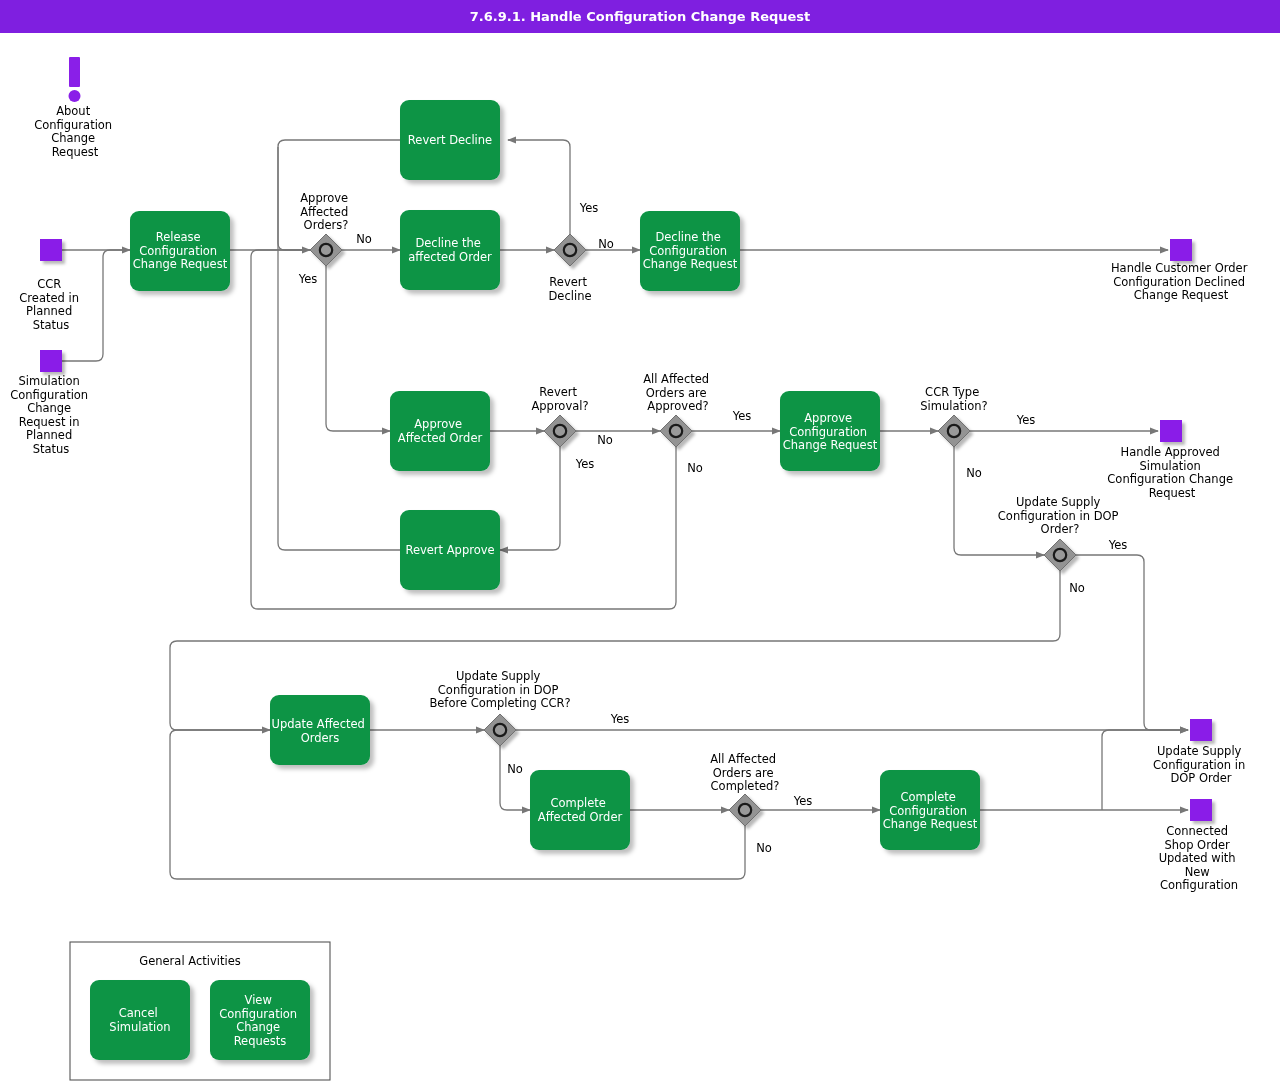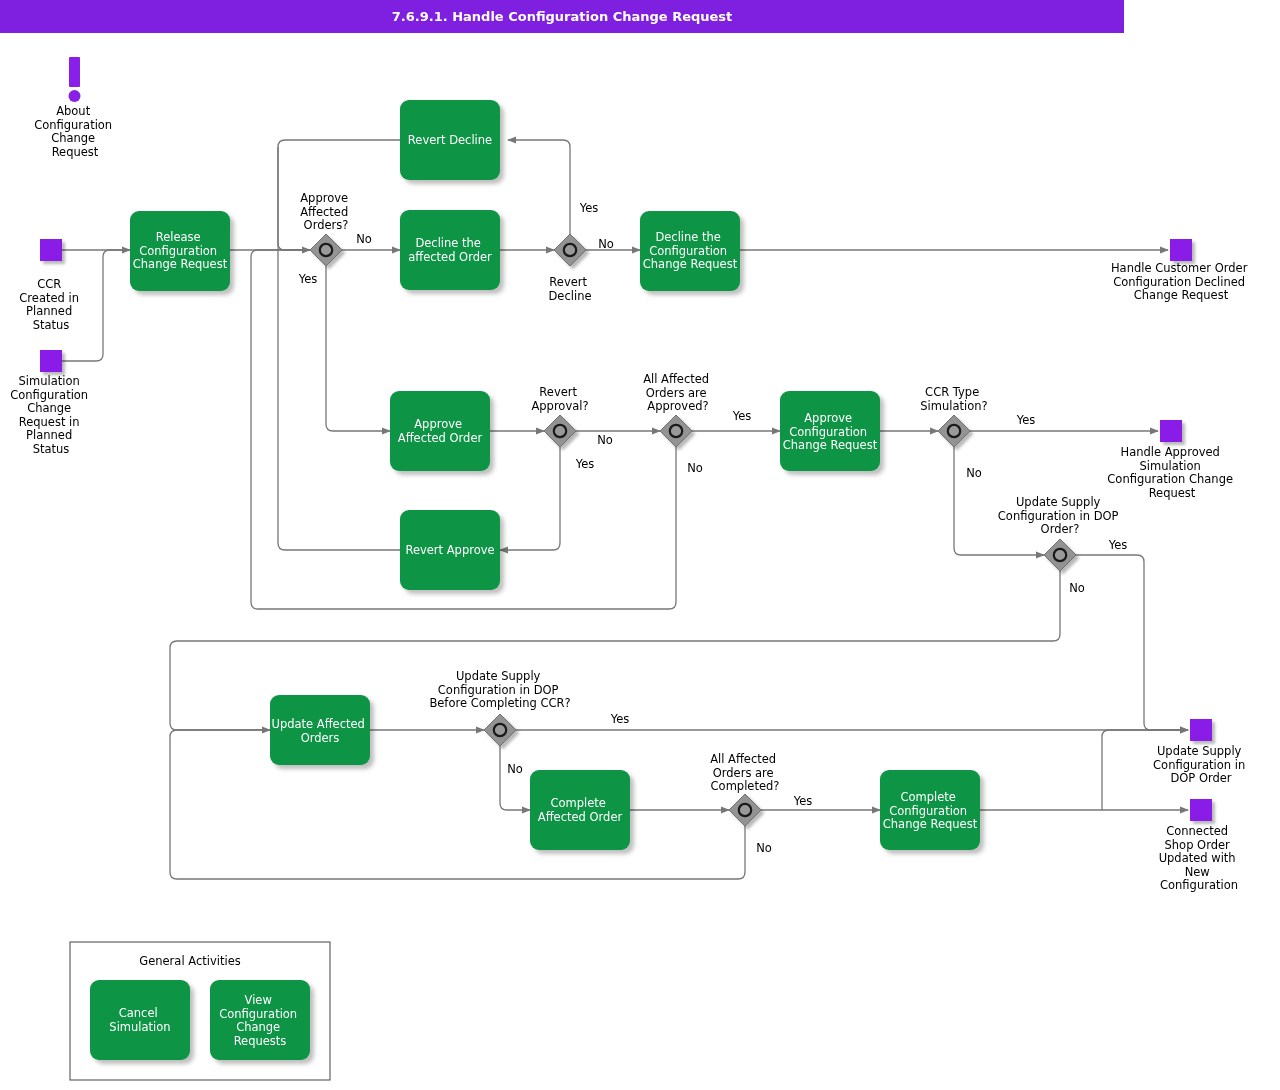--- a/index.html
+++ b/index.html
@@ -15,21 +15,21 @@
   }
   #stage {
     position: relative;
     width: 1280px;
     height: 1090px;
     background: #ffffff;
   }
   .titlebar {
     position: absolute;
     left: 0; top: 0;
-    width: 1124px;
+    width: 1280px;
     height: 33px;
     background: #7f1fe0;
     display: flex;
     align-items: center;
     justify-content: center;
   }
   .titlebar .title-text {
     color: #ffffff;
     font-family: "DejaVu Sans", sans-serif;
     font-size: 13px;

